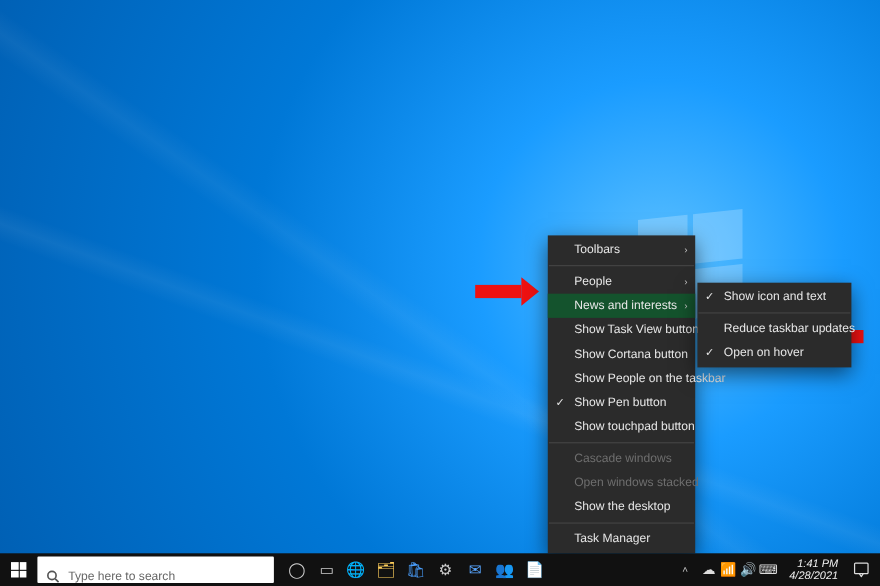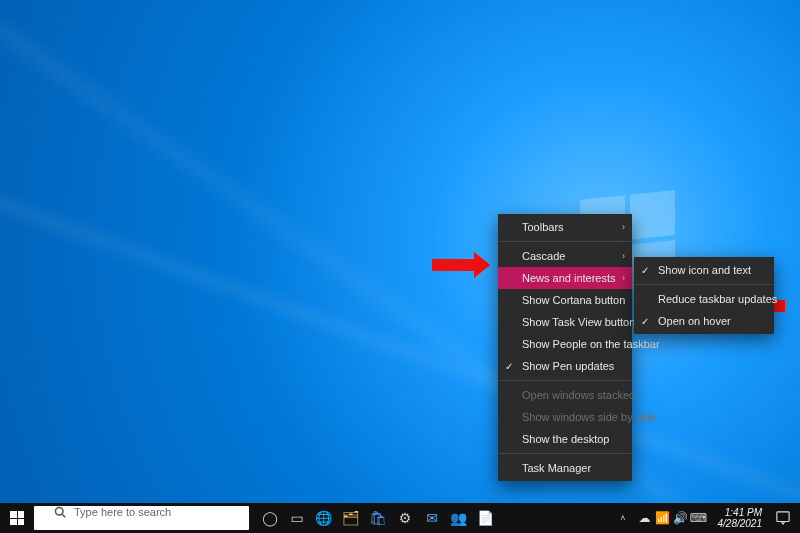--- a/index.html
+++ b/index.html
@@ -30,23 +30,23 @@
 
   
   .taskbar {
     position:absolute; left:0; right:0; bottom:0; height:30px;
     background:#111; display:flex; align-items:center; color:#fff;
   }
   .start-btn { width:34px; height:30px; display:flex; align-items:center; justify-content:center; }
   .start-logo { width:14px; height:14px; display:grid; grid-template-columns:1fr 1fr; grid-template-rows:1fr 1fr; gap:1px; }
   .start-logo span { background:#fff; }
   .searchbox {
-    display:flex; align-items:flex-start; gap:8px;
+    display:flex; align-items:flex-end; gap:8px;
     width:215px; height:24px; margin:3px 2px 3px 0;
-    background:#fff; color:#666; font-size:11px; padding:0 20px;
+    background:#fff; color:#666; font-size:11px; padding:0 8px;
     border-radius:1px;
   }
   .searchbox svg { width:12px; height:12px; fill:none; stroke:#555; stroke-width:2; }
   .task-icons { display:flex; align-items:center; gap:1px; height:30px; margin-left:6px; }
   .task-icons .ti { width:26px; height:30px; display:flex; align-items:center; justify-content:center; font-size:14px; }
   .tray { margin-left:auto; display:flex; align-items:center; gap:6px; padding-right:6px; height:30px; }
   .tray .chev { font-size:9px; color:#ccc; padding:0 4px; }
   .tray .ti { width:18px; height:30px; display:flex; align-items:center; justify-content:center; font-size:12px; color:#ddd; }
   .clock { font-size:10px; line-height:11px; text-align:right; color:#eee; padding:0 4px;font-style:italic; }
   .notif { width:22px; height:30px; display:flex; align-items:center; justify-content:center; }
@@ -55,21 +55,21 @@
   .menu {
     position:absolute; background:#2b2b2b; color:#e6e6e6;
     font-size:11px; box-shadow:0 6px 18px rgba(0,0,0,0.55);
     padding:2px 0;
   }
   .menu .item {
     position:relative; display:flex; align-items:center;
     height:22px; padding:0 18px 0 24px; white-space:nowrap;
     cursor:default;
   }
-  .menu .item.highlight { background:#be185d; }
+  .menu .item.highlight { background:#14532d; }
   .menu .sep { height:1px; background:#454545; margin:3px 1px; }
   .menu .item .check { position:absolute; left:7px; font-size:10px; }
   .menu .item .arrow { position:absolute; right:7px; font-size:9px; color:#ccc; }
   .menu .item.disabled { color:#6e6e6e; }
   #main-menu { left:498px; top:214px; width:134px; }
   #sub-menu  { left:634px; top:257px; width:140px; }
 
   
   .redarrow { position:absolute; height:26px; display:flex; align-items:center; pointer-events:none; }
   .redarrow .shaft { height:12px; background:#e11; }
@@ -101,46 +101,49 @@
       <div class="head"></div>
   </div>
 
   <div id="main-menu" class="menu">
       <div class="item">
         <span>Toolbars</span>
         <span class="arrow">›</span>
       </div>
       <div class="sep"></div>
       <div class="item">
-        <span>Cascade</span>
+        <span>People</span>
         <span class="arrow">›</span>
       </div>
       <div class="item highlight">
         <span>News and interests</span>
         <span class="arrow">›</span>
       </div>
       <div class="item">
+        <span>Show Task View button</span>
+      </div>
+      <div class="item">
         <span>Show Cortana button</span>
       </div>
       <div class="item">
-        <span>Show Task View button</span>
-      </div>
-      <div class="item">
         <span>Show People on the taskbar</span>
       </div>
       <div class="item">
         <span class="check">✓</span>
-        <span>Show Pen updates</span>
-      </div>
-      <div class="sep"></div>
+        <span>Show Pen button</span>
+      </div>
+      <div class="item">
+        <span>Show touchpad button</span>
+      </div>
+      <div class="sep"></div>
+      <div class="item disabled">
+        <span>Cascade windows</span>
+      </div>
       <div class="item disabled">
         <span>Open windows stacked</span>
-      </div>
-      <div class="item disabled">
-        <span>Show windows side by side</span>
       </div>
       <div class="item">
         <span>Show the desktop</span>
       </div>
       <div class="sep"></div>
       <div class="item">
         <span>Task Manager</span>
       </div>
     </div>
 

